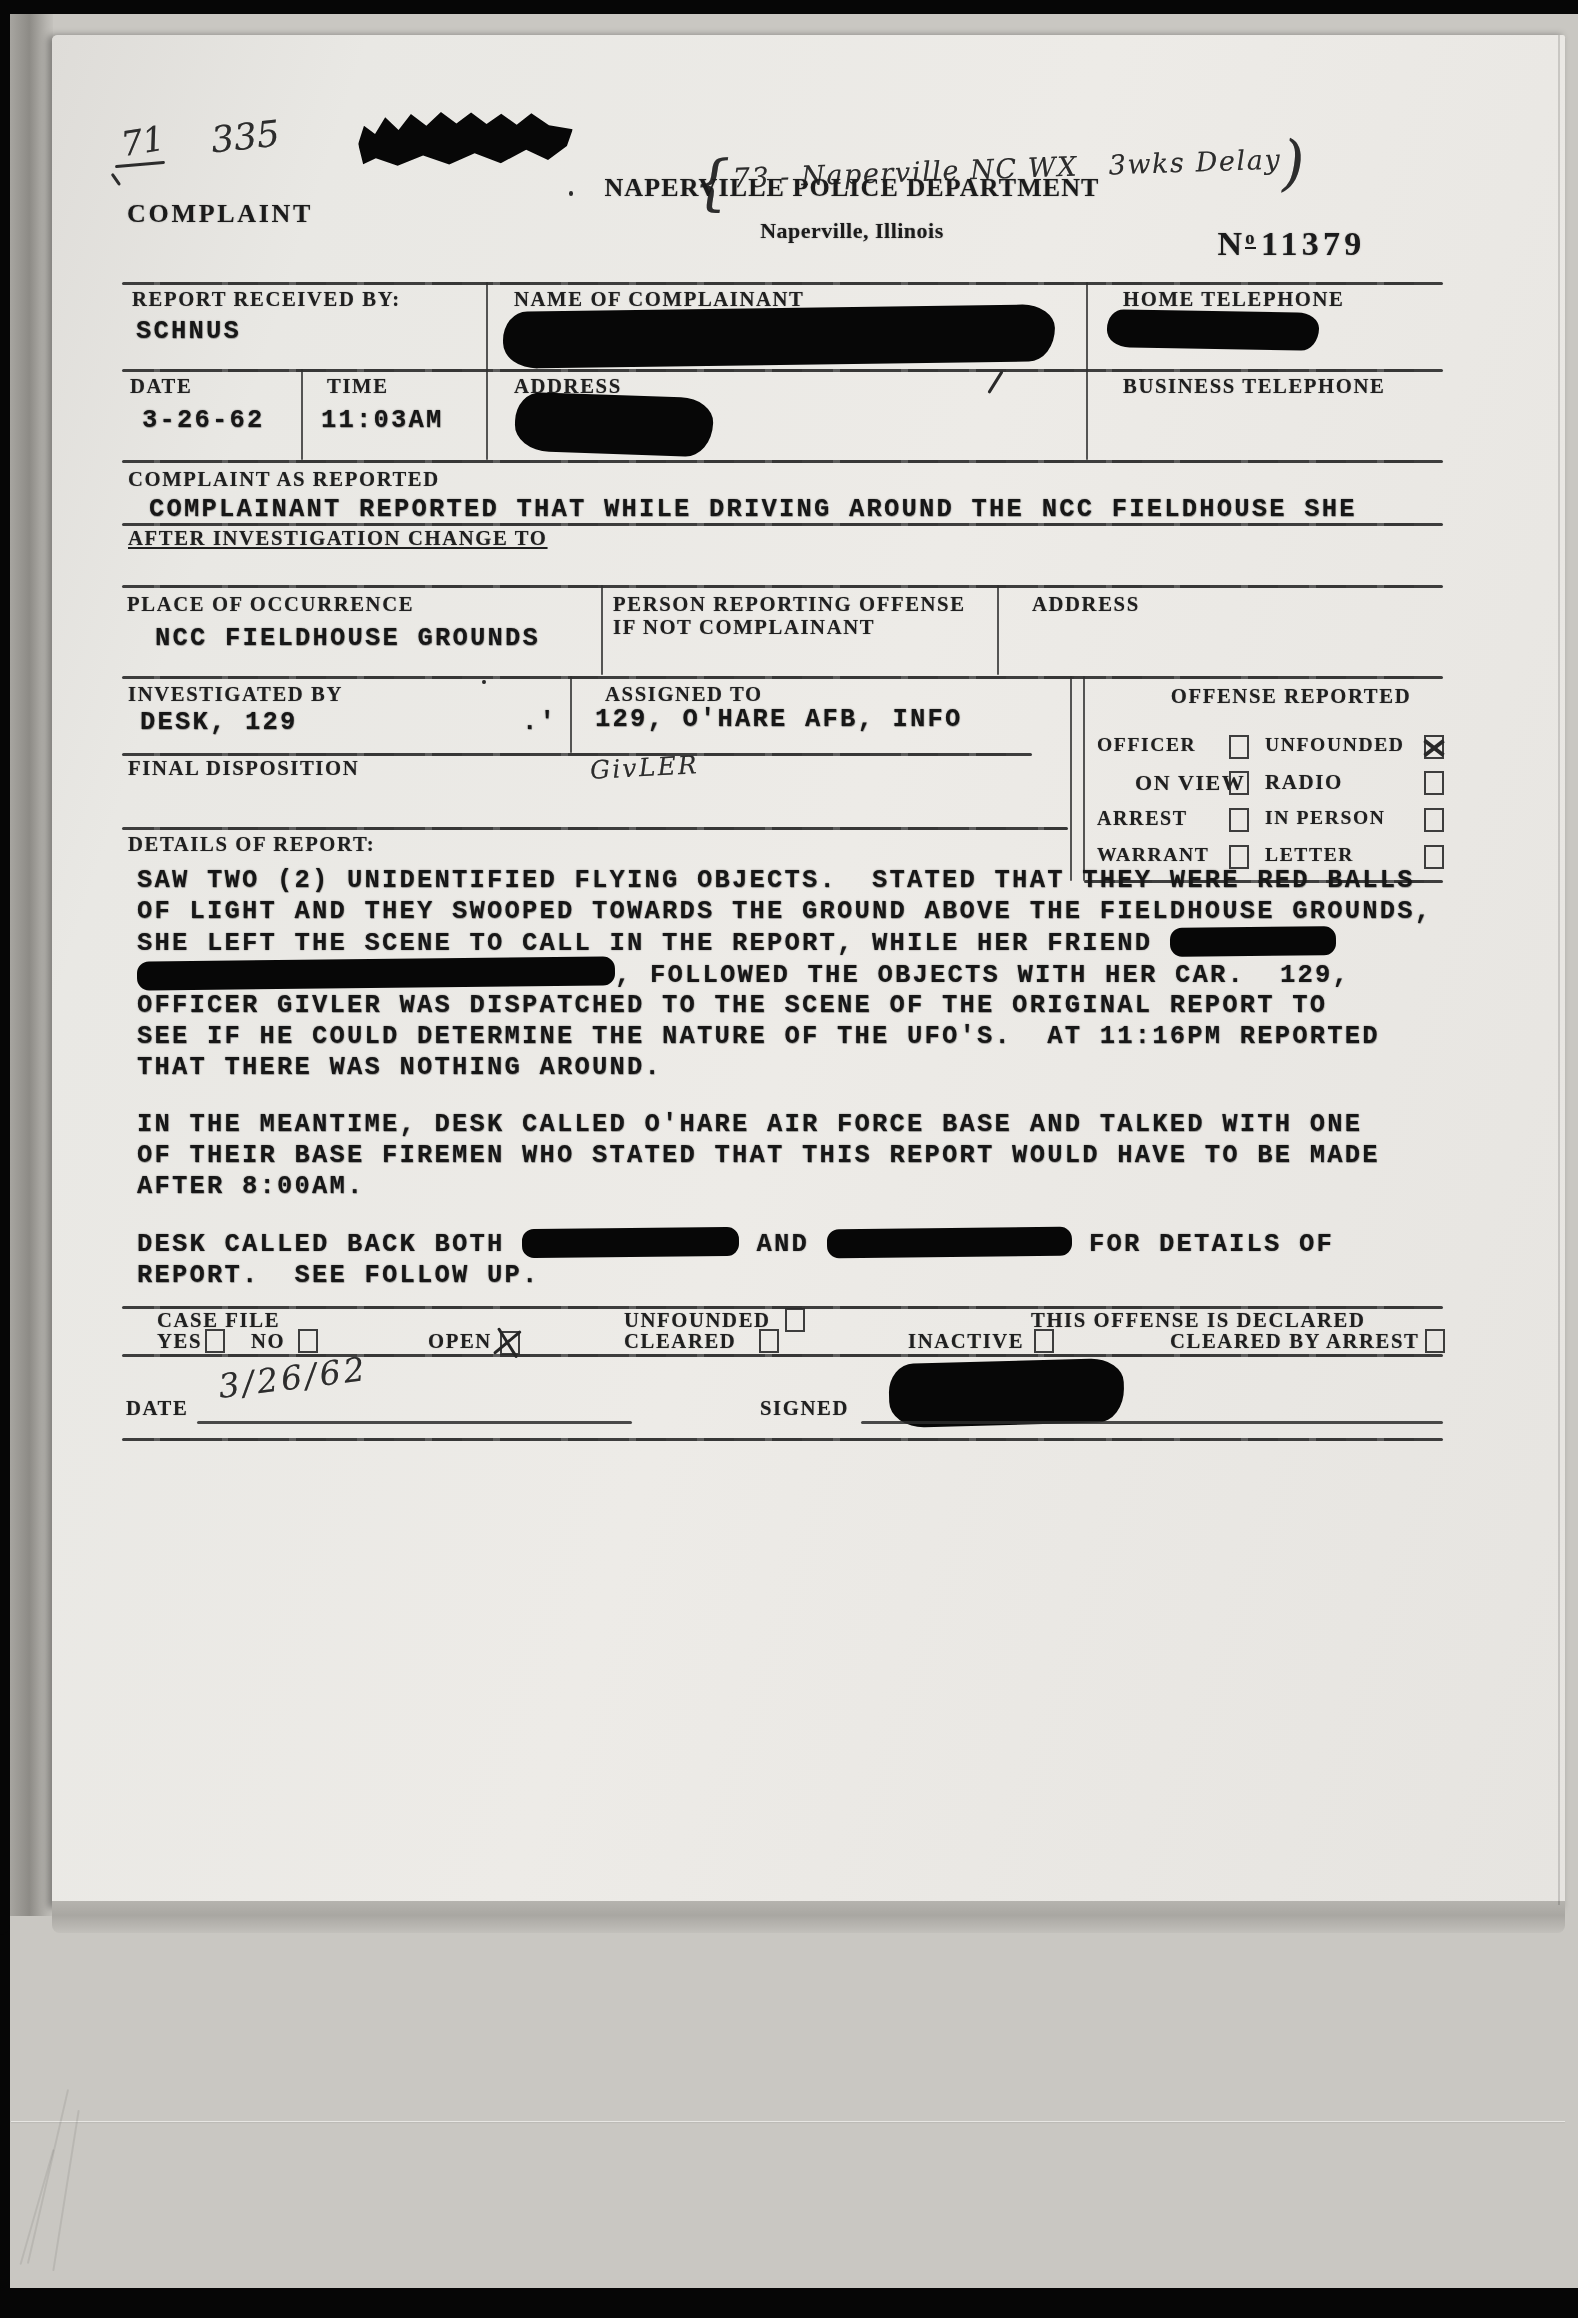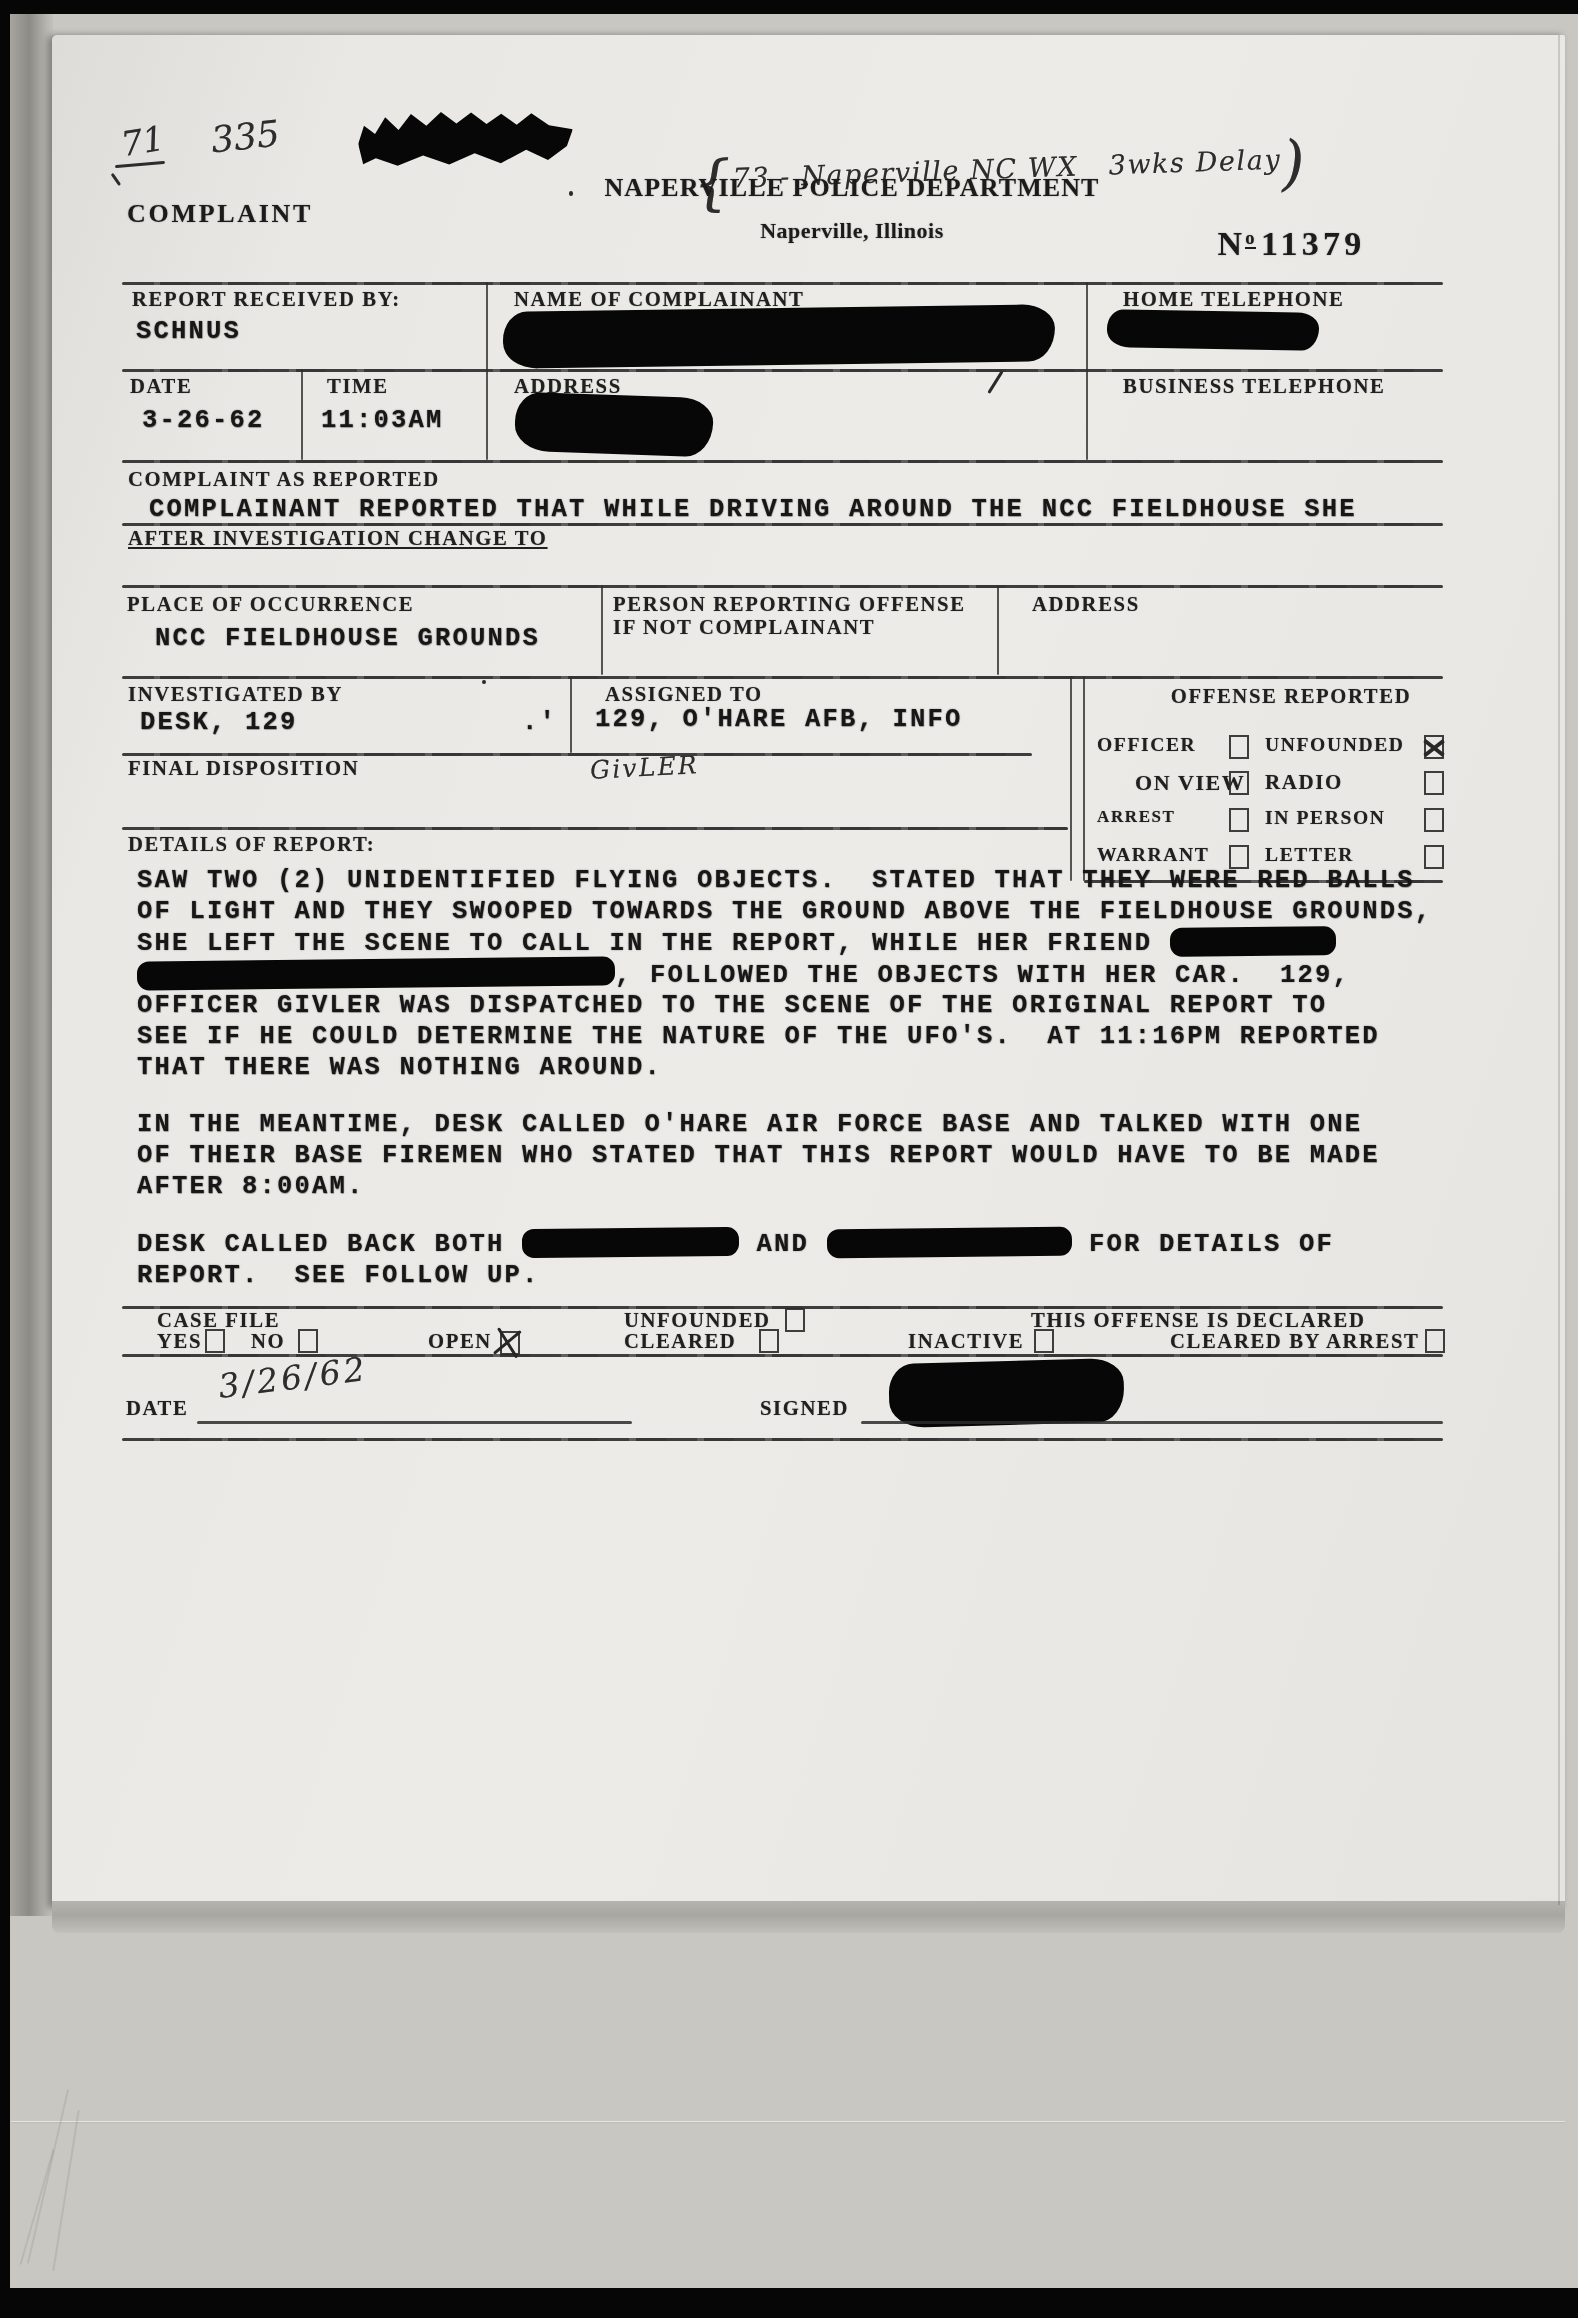--- a/index.html
+++ b/index.html
@@ -164,21 +164,21 @@
   <div class="abs printed" style="left:1097px;top:735px;font-size:19.6px;">OFFICER</div>
   <div class="obox" style="left:1229px;top:735px;"></div>
   <div class="abs printed" style="left:1265px;top:735px;font-size:19.6px;">UNFOUNDED</div>
   <div class="obox on" style="left:1424px;top:735px;"></div>
 
   <div class="abs printed" style="left:1135px;top:771px;font-size:22px;">ON VIEW</div>
   <div class="obox" style="left:1229px;top:771px;"></div>
   <div class="abs printed" style="left:1265px;top:771px;font-size:21px;">RADIO</div>
   <div class="obox" style="left:1424px;top:771px;"></div>
 
-  <div class="abs printed" style="left:1097px;top:808px;font-size:17px;">ARREST</div>
+  <div class="abs printed" style="left:1097px;top:808px;font-size:20px;">ARREST</div>
   <div class="obox" style="left:1229px;top:808px;"></div>
   <div class="abs printed" style="left:1265px;top:808px;font-size:19.6px;">IN PERSON</div>
   <div class="obox" style="left:1424px;top:808px;"></div>
 
   <div class="abs printed" style="left:1097px;top:845px;font-size:19.6px;">WARRANT</div>
   <div class="obox" style="left:1229px;top:845px;"></div>
   <div class="abs printed" style="left:1265px;top:845px;font-size:19.6px;">LETTER</div>
   <div class="obox" style="left:1424px;top:845px;"></div>
 
   <div class="abs printed" style="left:128px;top:834px;">DETAILS OF REPORT:</div>

